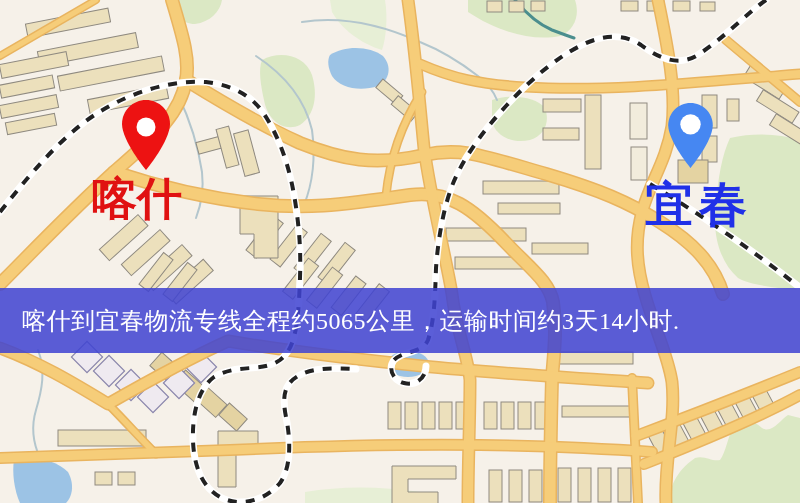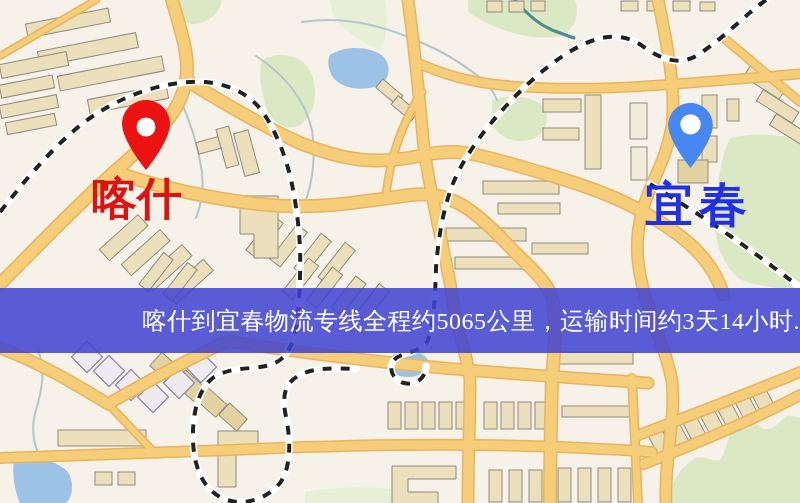--- a/index.html
+++ b/index.html
@@ -263,17 +263,17 @@
     <svg width="45" height="65" viewBox="0 0 48 70">
       <path d="M24 0 C10.7 0 0 10.7 0 24 C0 41 24 70 24 70 C24 70 48 41 48 24 C48 10.7 37.3 0 24 0 Z" style="fill: rgb(70, 135, 242);"></path>
       <circle cx="24" cy="23" r="11" style="fill: rgb(255, 255, 255);"></circle>
     </svg>
   </div>
 
   <div class="city-label label-origin" style="color: rgb(224, 17, 17);">喀什</div>
 
   <div class="city-label label-destination" style="color: rgb(32, 48, 232);">宜春</div>
 
-  <div class="banner" style="background: rgba(64, 68, 210, 0.86); color: rgb(255, 255, 255); justify-content: flex-end;">
+  <div class="banner" style="background: rgba(64, 68, 210, 0.86); color: rgb(255, 255, 255);">
     <span>喀什到宜春物流专线全程约5065公里，运输时间约3天14小时.</span>
   </div>
 
 </div>
 
 </body></html>

